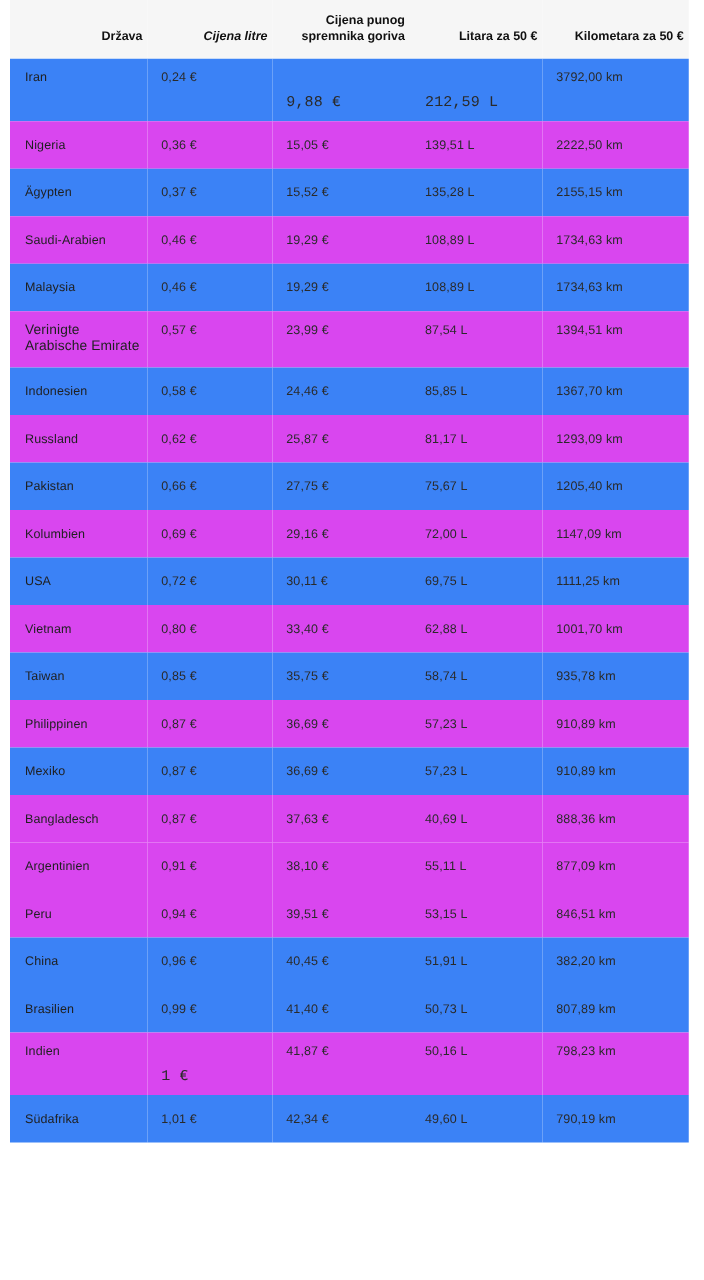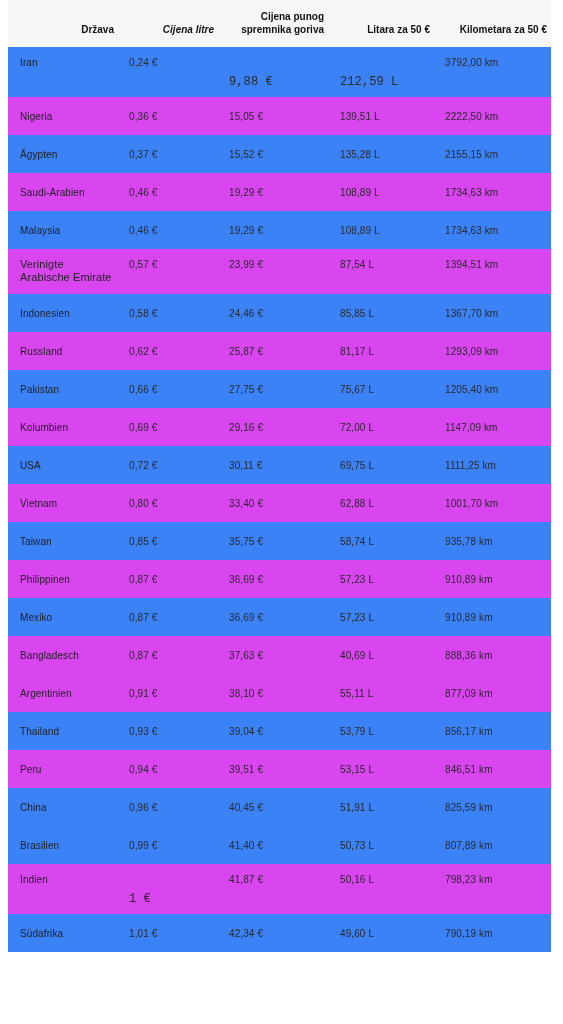--- a/index.html
+++ b/index.html
@@ -244,40 +244,33 @@
           <td class="td-liters">40,69 L</td>
           <td class="td-km">888,36 km</td>
         </tr>
         <tr class="data-row band-b">
           <td class="td-country">Argentinien</td>
           <td class="td-litre">0,91 €</td>
           <td class="td-tank">38,10 €</td>
           <td class="td-liters">55,11 L</td>
           <td class="td-km">877,09 km</td>
         </tr>
-        <tr class="data-row band-a">
-          <td class="td-country">Thailand</td>
-          <td class="td-litre">0,93 €</td>
-          <td class="td-tank">39,04 €</td>
-          <td class="td-liters">53,79 L</td>
-          <td class="td-km">856,17 km</td>
-        </tr>
         <tr class="data-row band-b">
           <td class="td-country">Peru</td>
           <td class="td-litre">0,94 €</td>
           <td class="td-tank">39,51 €</td>
           <td class="td-liters">53,15 L</td>
           <td class="td-km">846,51 km</td>
         </tr>
         <tr class="data-row band-a">
           <td class="td-country">China</td>
           <td class="td-litre">0,96 €</td>
           <td class="td-tank">40,45 €</td>
           <td class="td-liters">51,91 L</td>
-          <td class="td-km">825,59 km</td>
+          <td class="td-km">382,20 km</td>
         </tr>
         <tr class="data-row band-a">
           <td class="td-country">Brasilien</td>
           <td class="td-litre">0,99 €</td>
           <td class="td-tank">41,40 €</td>
           <td class="td-liters">50,73 L</td>
           <td class="td-km">807,89 km</td>
         </tr>
         <tr class="data-row band-b offset-row">
           <td class="td-country">Indien</td>

